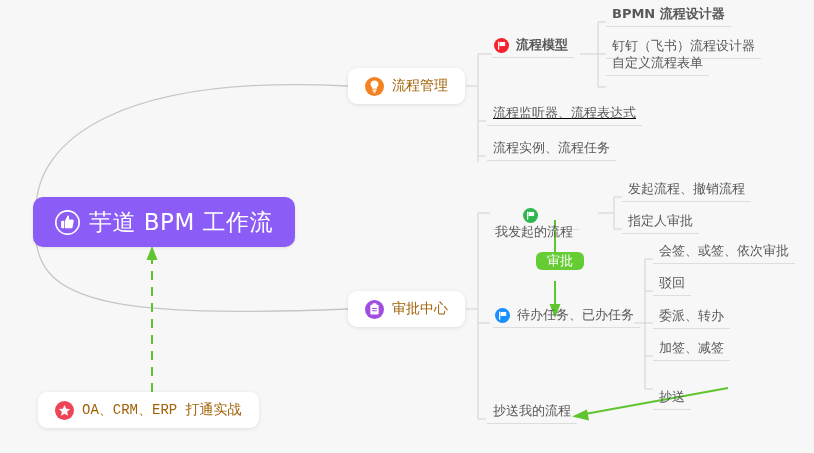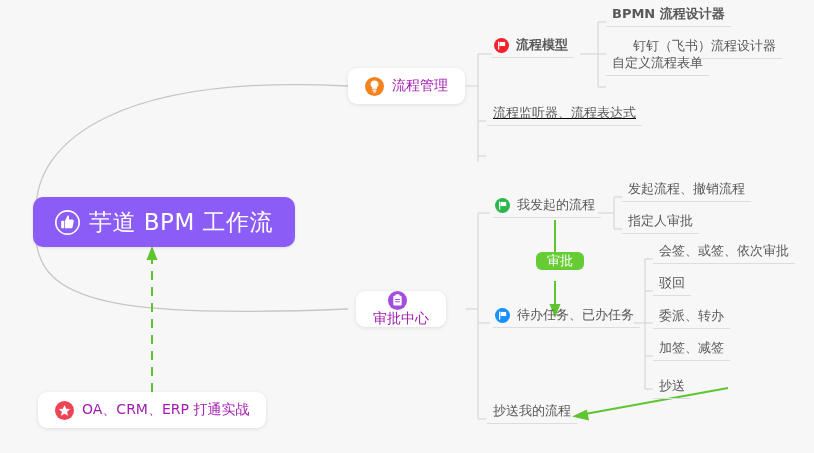--- a/index.html
+++ b/index.html
@@ -53,22 +53,23 @@
 
   
   .card-node {
     background: #ffffff;
     border-radius: 9px;
     padding: 0 17px;
     height: 36px;
     box-shadow: 0 1px 4px rgba(0,0,0,0.10);
   }
   .card-node .label {
-    color: #a21caf;
+    color: #a16207;
     font-size: 14px;
+    font-family: Liberation Mono, monospace;
   }
 
   
   .text-node {
     border-bottom: 1px solid #dddddd;
     padding: 0 6px 3px 6px;
     height: 22px;
   }
   .text-node .label {
     color: #595959;
@@ -192,47 +193,50 @@
         <path fill="#ffffff" d="M5.9 4.2 L11.9 4.2 L11.9 8.6 L5.9 8.6 Z"></path>
       </svg>
     </span>
     <span class="label">流程模型</span>
   </div>
 
   <div class="node text-node" style="left:606px; top:5px;font-weight:bold;">
     <span class="label">BPMN 流程设计器</span>
   </div>
 
-  <div class="node text-node" style="left:627px; top:37px;">
+  <div class="node text-node" style="left:606px; top:37px;">
     <span class="label">钉钉（飞书）流程设计器</span>
   </div>
 
   <div class="node text-node" style="left:606px; top:54px;">
     <span class="label">自定义流程表单</span>
   </div>
 
   <div class="node text-node" style="left:487px; top:104px;text-decoration:underline;">
     <span class="label">流程监听器、流程表达式</span>
   </div>
 
-
-  <div class="node card-node" style="left:356px; top:291px;flex-direction:column;">
+  <div class="node text-node" style="left:487px; top:139px;">
+    <span class="label">流程实例、流程任务</span>
+  </div>
+
+  <div class="node card-node" style="left:348px; top:291px;">
     <span class="icon mid">
       <svg viewBox="0 0 20 20" width="19" height="19">
         <circle cx="10" cy="10" r="10" fill="#A14DE0"></circle>
         <rect x="5.6" y="5.0" width="8.8" height="10.2" rx="1.3" fill="#ffffff"></rect>
         <rect x="7.8" y="3.4" width="4.4" height="2.6" rx="1.0" fill="#ffffff"></rect>
         <rect x="7.3" y="8.3" width="5.4" height="1.1" rx="0.5" fill="#A14DE0"></rect>
         <rect x="7.3" y="10.8" width="5.4" height="1.1" rx="0.5" fill="#A14DE0"></rect>
       </svg>
     </span>
     <span class="label">审批中心</span>
   </div>
 
-  <div class="node text-node with-icon" style="left:493px; top:196px;">
+  <div class="node text-node with-icon" style="left:493px; top:208px;flex-direction:column;">
     <span class="icon small">
       <svg viewBox="0 0 16 16" width="15" height="15">
         <circle cx="8" cy="8" r="8" fill="#2DB84D"></circle>
         <rect x="4.3" y="3.6" width="1.3" height="8.8" rx="0.5" fill="#ffffff"></rect>
         <path fill="#ffffff" d="M5.9 4.2 L11.9 4.2 L11.9 8.6 L5.9 8.6 Z"></path>
       </svg>
     </span>
     <span class="label">我发起的流程</span>
   </div>
 
@@ -268,21 +272,21 @@
   </div>
 
   <div class="node text-node" style="left:653px; top:307px;">
     <span class="label">委派、转办</span>
   </div>
 
   <div class="node text-node" style="left:653px; top:339px;">
     <span class="label">加签、减签</span>
   </div>
 
-  <div class="node text-node" style="left:653px; top:377px;">
+  <div class="node text-node" style="left:653px; top:388px;">
     <span class="label">抄送</span>
   </div>
 
   <div class="node text-node" style="left:487px; top:402px;">
     <span class="label">抄送我的流程</span>
   </div>
 
   <div class="node card-node" style="left:38px; top:392px;">
     <span class="icon mid">
       <svg viewBox="0 0 20 20" width="19" height="19">

